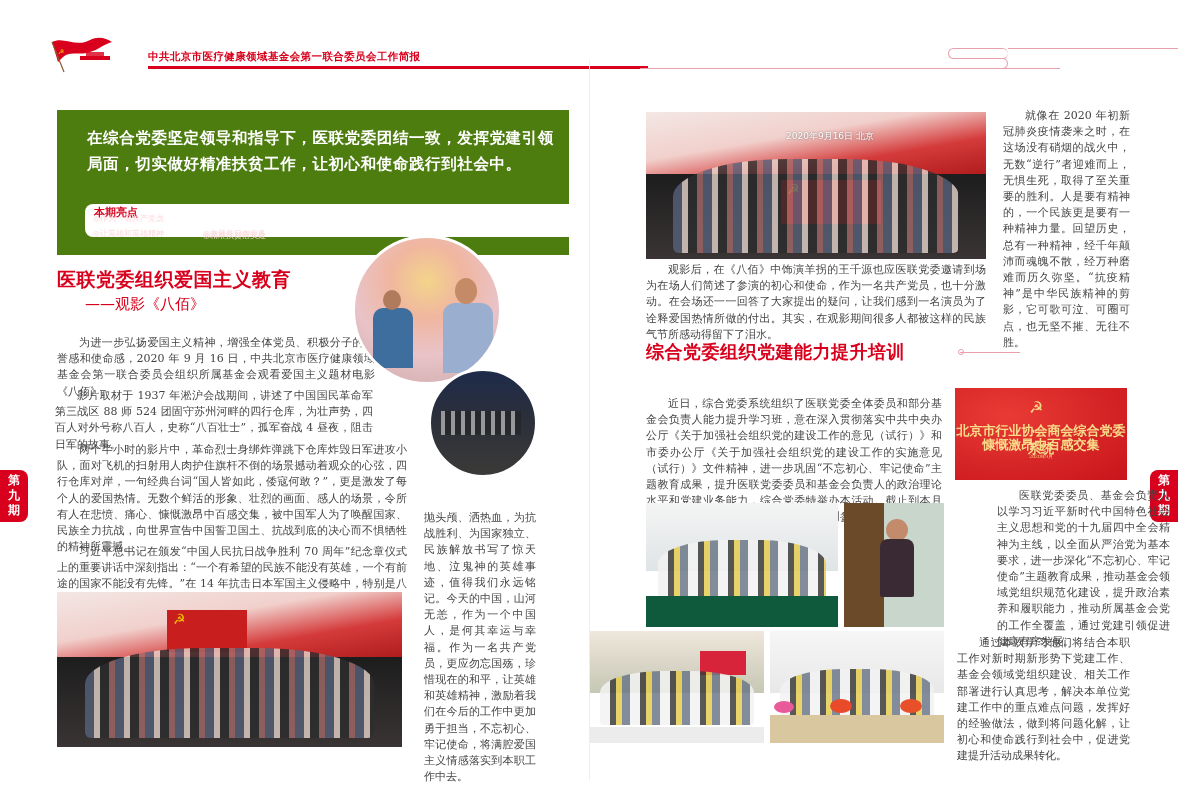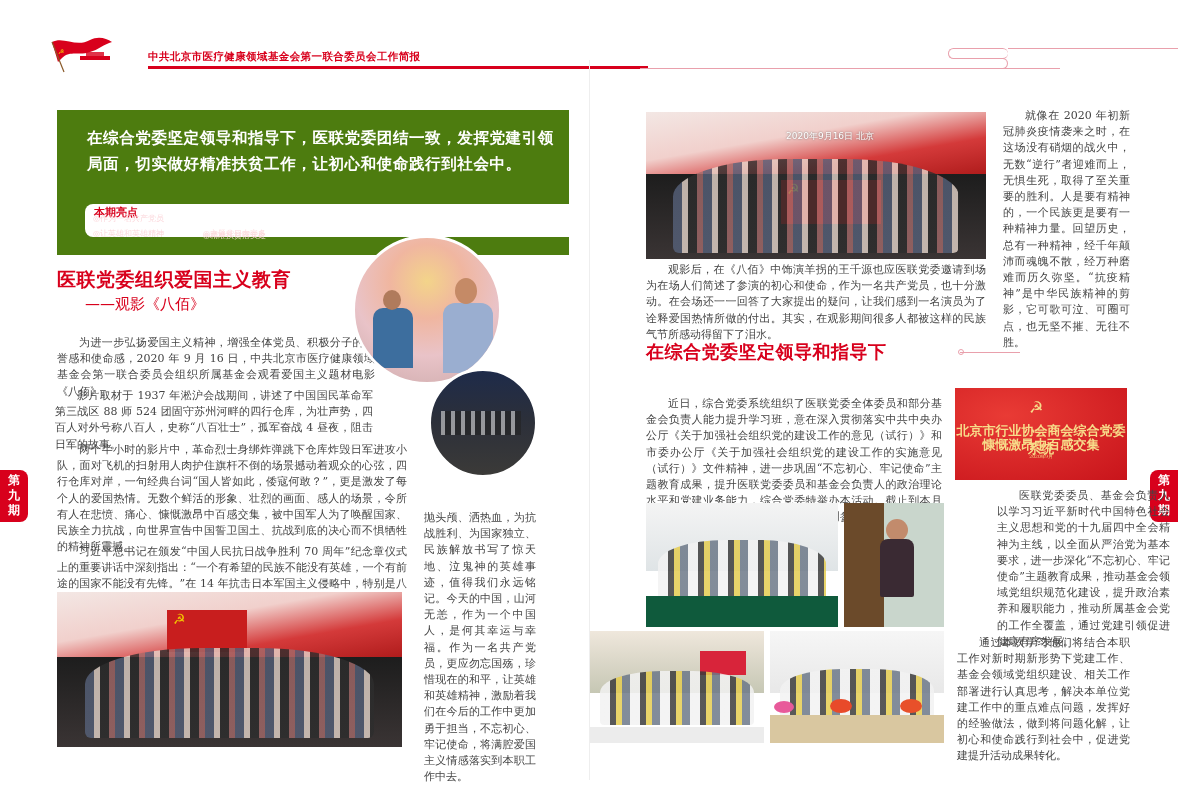--- a/index.html
+++ b/index.html
@@ -131,21 +131,21 @@
   <div class="stage"></div>
   <div class="floor"></div>
   <div class="photo-caption" style="left:140px; top:18px;">2020年9月16日 北京</div>
   <div class="flag" style="left:135px; top:68px; width:100px; height:44px;"></div>
   <div class="crowd" style="bottom:4%; height:64%;"></div>
 </div>
 
 <div class="p" style="left:646px; top:262px; width:340px;">观影后，在《八佰》中饰演羊拐的王千源也应医联党委邀请到场为在场人们简述了参演的初心和使命，作为一名共产党员，也十分激动。在会场还一一回答了大家提出的疑问，让我们感到一名演员为了诠释爱国热情所做的付出。其实，在观影期间很多人都被这样的民族气节所感动得留下了泪水。</div>
 <div class="p" style="left:1003px; top:108px; width:127px;">就像在 2020 年初新冠肺炎疫情袭来之时，在这场没有硝烟的战火中，无数“逆行”者迎难而上，无惧生死，取得了至关重要的胜利。人是要有精神的，一个民族更是要有一种精神力量。回望历史，总有一种精神，经千年颠沛而魂魄不散，经万种磨难而历久弥坚。“抗疫精神”是中华民族精神的剪影，它可歌可泣、可圈可点，也无坚不摧、无往不胜。</div>
 
-<div class="sec2-title">在综合党委坚定领导和指导下</div>
+<div class="sec2-title">综合党委组织党建能力提升培训</div>
 <div class="sec2-dot"></div>
 <div class="sec2-rule"></div>
 
 <div class="p" style="left:646px; top:396px; width:296px;">近日，综合党委系统组织了医联党委全体委员和部分基金会负责人能力提升学习班，意在深入贯彻落实中共中央办公厅《关于加强社会组织党的建设工作的意见（试行）》和市委办公厅《关于加强社会组织党的建设工作的实施意见（试行）》文件精神，进一步巩固“不忘初心、牢记使命”主题教育成果，提升医联党委委员和基金会负责人的政治理论水平和党建业务能力，综合党委特举办本活动。截止到本月底，医联党委委员和基金会负责人分别参加了三期培训，第四期在十月进行。</div>
 
 <div class="red-sign">
   <div class="emblem">☭</div>
   <div class="t1">北京市行业协会商会综合党委系统</div>
   <div class="t2">慷慨激昂中百感交集</div>
   <div class="t3">2020年9月</div>

